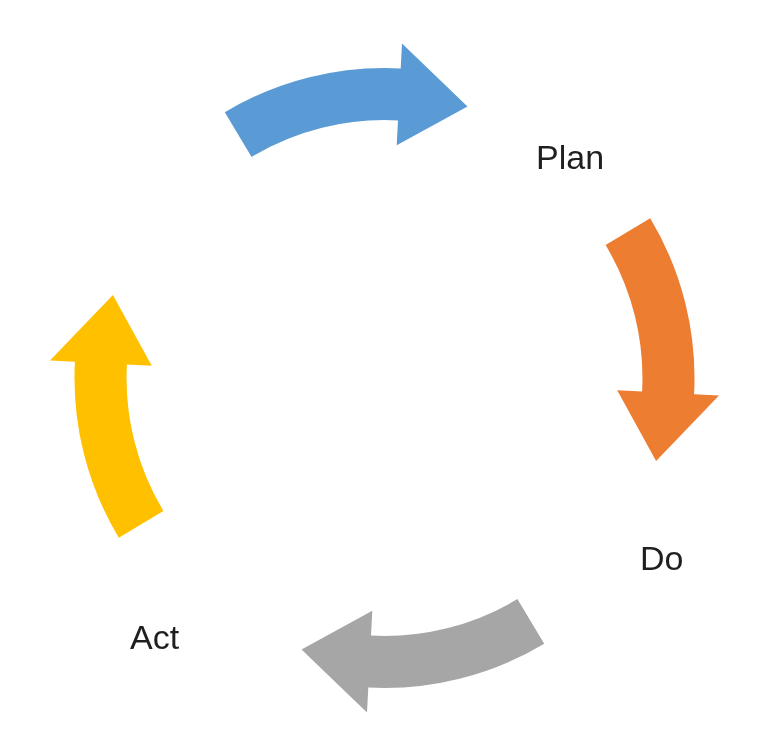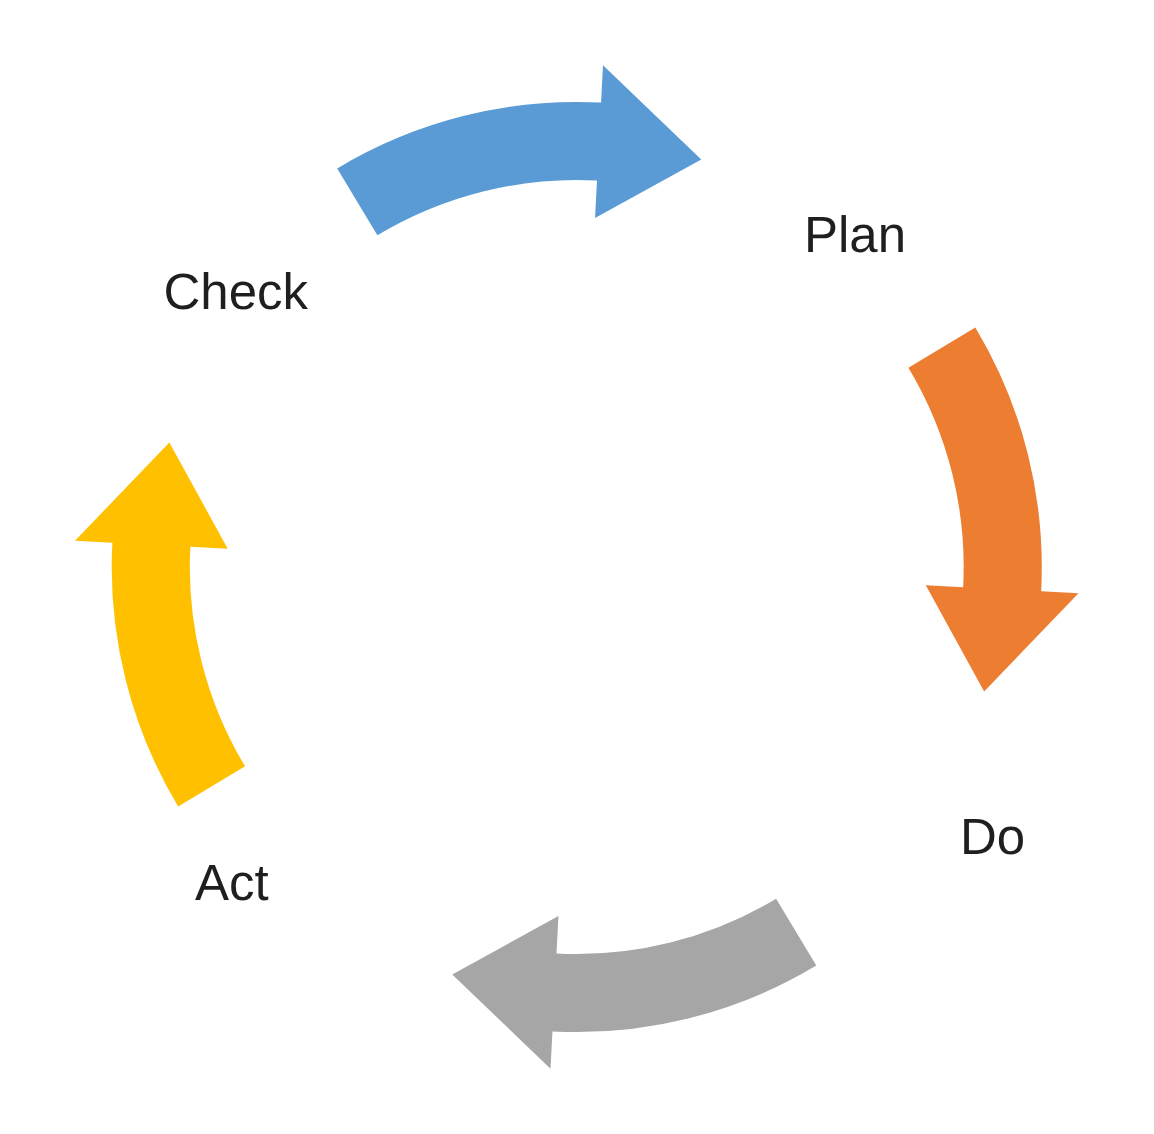--- a/index.html
+++ b/index.html
@@ -28,21 +28,21 @@
     font-size: 34px;
     font-weight: 400;
     line-height: 1;
     color: var(--label-color, #1f1f1f);
     white-space: nowrap;
     user-select: none;
   }
   .label-plan  { left: 536px; top: 140px; }
   .label-check { left: 109px; top: 178px; }
   .label-do    { left: 640px; top: 541px; }
-  .label-act   { left: 130px; top: 572px; }
+  .label-act   { left: 130px; top: 620px; }
 </style>
 </head>
 <body style="background: rgb(255, 255, 255);">
 
 <div class="diagram">
 
   <svg class="arrows-svg" width="769" height="756" viewBox="0 0 769 756" aria-hidden="true">
     <defs>
       <path id="arcArrow" d="M 224.8 112.3
                A 310 310 0 0 1 400.7 68.4
@@ -62,15 +62,14 @@
 
     <use href="#arcArrow" transform="rotate(270 384.5 378)" fill="#FFC000"></use>
   </svg>
 
   <div class="cycle-label label-plan">Plan</div>
 
   <div class="cycle-label label-do">Do</div>
 
   <div class="cycle-label label-act">Act</div>
 
-  <div class="cycle-label label-check">Check</div>
 
 </div>
 
 </body></html>

